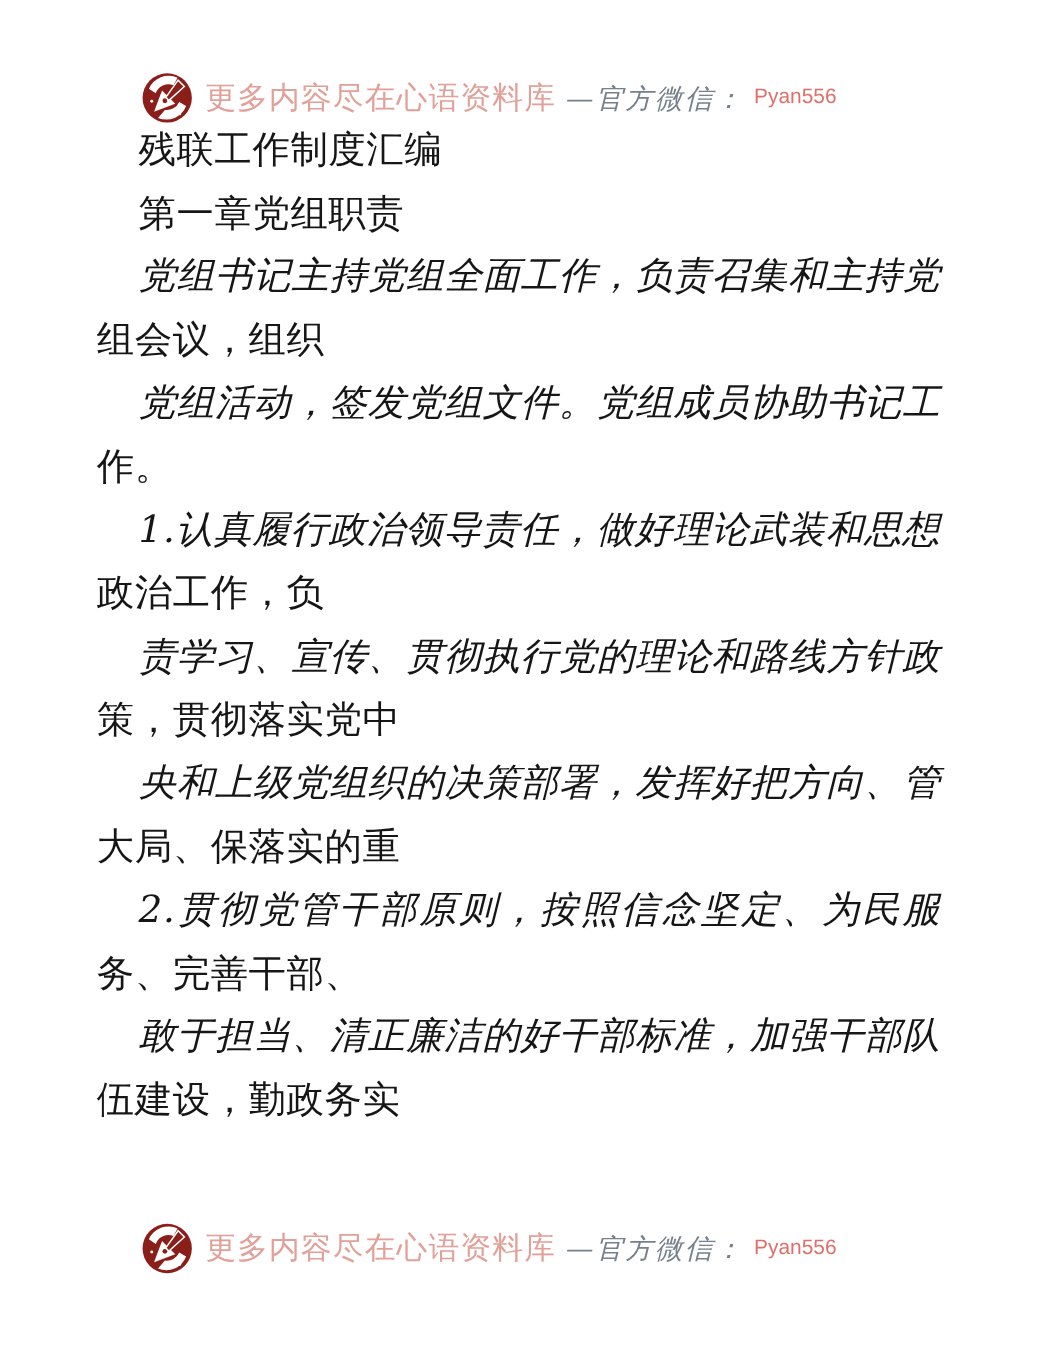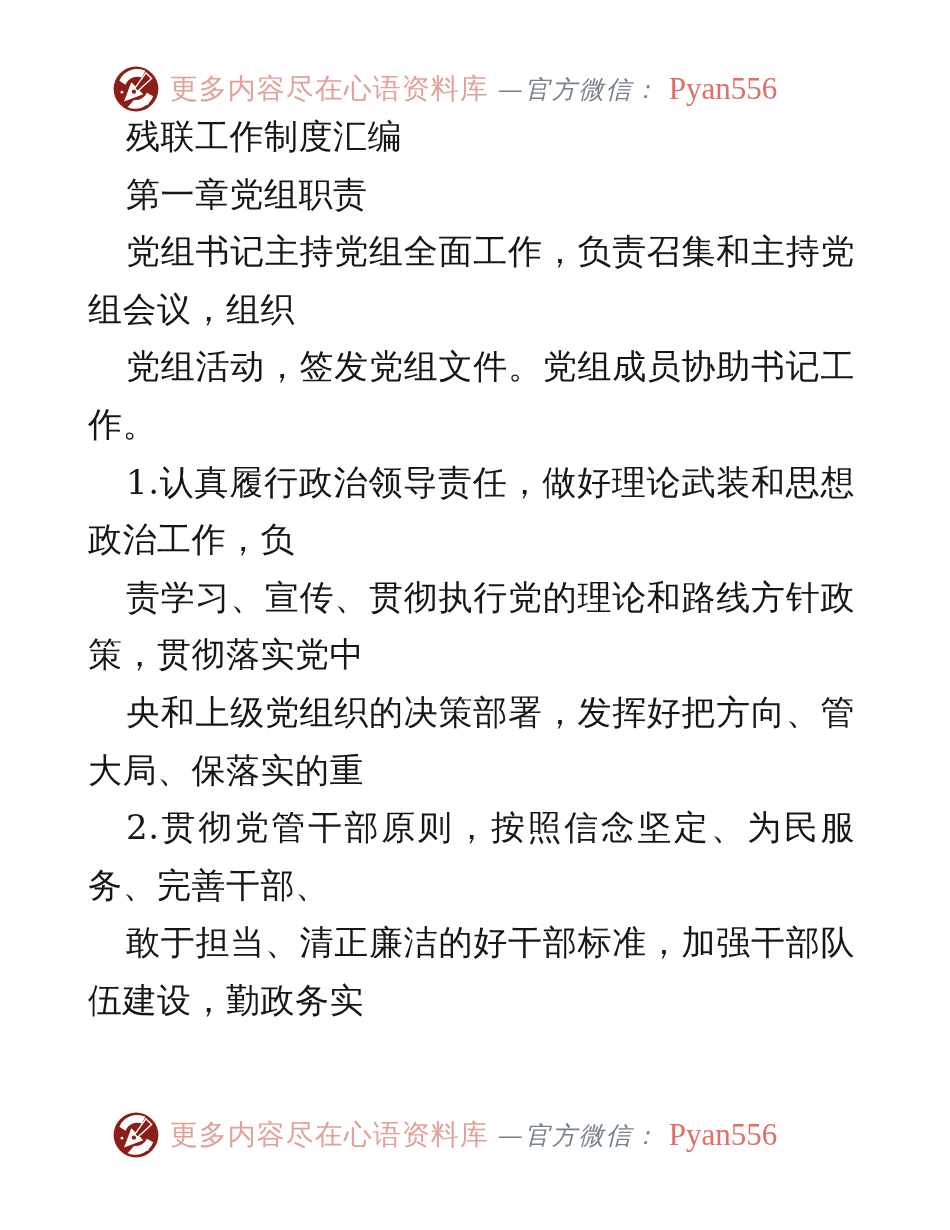--- a/index.html
+++ b/index.html
@@ -44,22 +44,22 @@
   }
   .wm-label {
     color: #76818c;
     font-size: 25px;
     font-style: italic;
     letter-spacing: 2px;
     white-space: nowrap;
   }
   .wm-id {
     color: #df6f68;
-    font-size: 31px;
-    font-family: Liberation Serif, serif;
+    font-size: 19px;
+    font-family: Liberation Sans, sans-serif;
     white-space: nowrap;
     text-align: center;
   }
 
   
   .doc-body {
     position: absolute;
     top: 108px;
     left: 88px;
     width: 767px;
@@ -71,20 +71,21 @@
     font-size: 34px;
     letter-spacing: 0.5px;
     white-space: normal;
     text-align: left;
   }
   .line.indent { text-indent: 38px; }
   .line.justify {
     text-align: justify;
     text-align-last: justify;
     text-justify: inter-character;
+    font-style: italic;
   }
 </style>
 </head>
 <body>
 
 <div class="page" style="background: rgb(255, 255, 255);">
 
   <div class="watermark header">
     <span class="wm-logo">
       <svg viewBox="0 0 48 48" width="50" height="50" aria-hidden="true">

